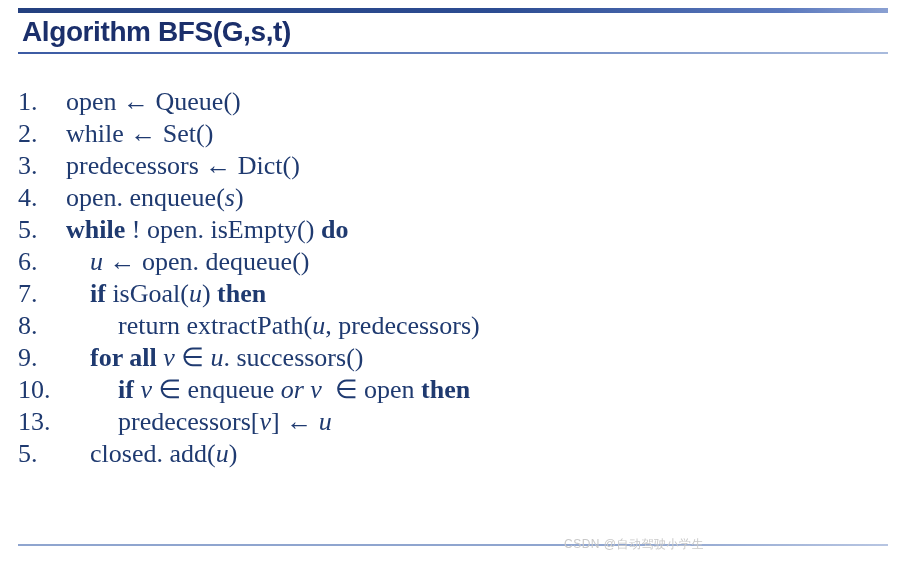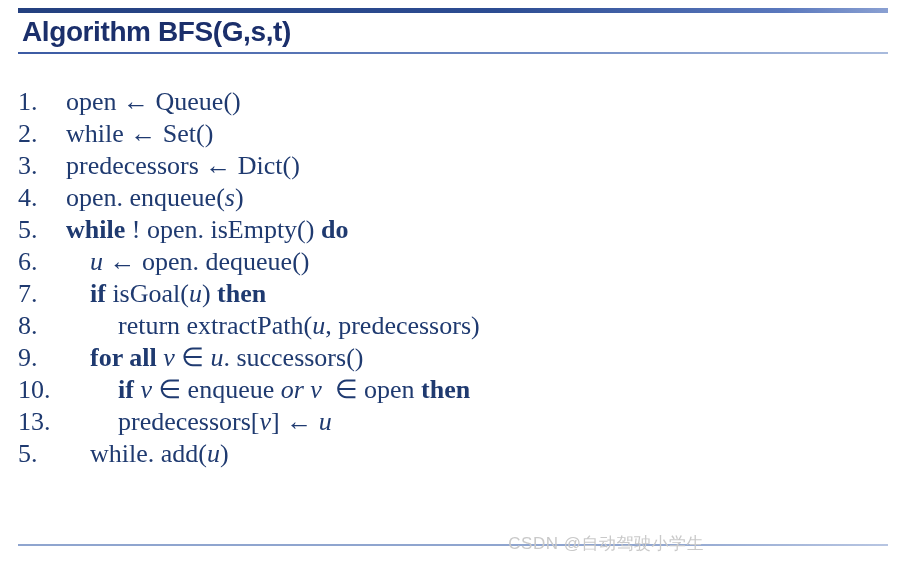--- a/index.html
+++ b/index.html
@@ -95,21 +95,21 @@
   .kw  { font-weight: bold; text-align: right; }
   .var { font-style: italic; }
   .op  { font-style: italic; text-align: right; }
 
   
   .watermark {
     position: absolute;
     right: 24px;
     top: 534px;
     font-family: "Liberation Sans", sans-serif;
-    font-size: 17px;
+    font-size: 12px;
     line-height: 20px;
     color: #c9c9c9;
     white-space: nowrap;
     letter-spacing: 0.5px;
   }
 </style>
 </head>
 <body>
 
 <div class="algo-block">
@@ -125,20 +125,20 @@
       <div class="code-line"><span class="line-no">2.</span><span class="line-code ind-0"><span>while ← Set()</span></span></div>
       <div class="code-line"><span class="line-no">3.</span><span class="line-code ind-0"><span>predecessors ← Dict()</span></span></div>
       <div class="code-line"><span class="line-no">4.</span><span class="line-code ind-0"><span>open. enqueue(</span><span class="var">s</span><span>)</span></span></div>
       <div class="code-line"><span class="line-no">5.</span><span class="line-code ind-0"><span class="kw">while</span><span> ! open. isEmpty() </span><span class="kw">do</span></span></div>
       <div class="code-line"><span class="line-no">6.</span><span class="line-code ind-1"><span class="var">u</span><span> ← open. dequeue()</span></span></div>
       <div class="code-line"><span class="line-no">7.</span><span class="line-code ind-1"><span class="kw">if</span><span> isGoal(</span><span class="var">u</span><span>) </span><span class="kw">then</span></span></div>
       <div class="code-line"><span class="line-no">8.</span><span class="line-code ind-2"><span>return extractPath(</span><span class="var">u</span><span>, predecessors)</span></span></div>
       <div class="code-line"><span class="line-no">9.</span><span class="line-code ind-1"><span class="kw">for all</span><span> </span><span class="var">v</span><span> ∈ </span><span class="var">u</span><span>. successors()</span></span></div>
       <div class="code-line"><span class="line-no">10.</span><span class="line-code ind-2"><span class="kw">if</span><span> </span><span class="var">v</span><span> ∈ enqueue </span><span class="op">or</span><span> </span><span class="var">v</span><span>  ∈ open </span><span class="kw">then</span></span></div>
       <div class="code-line"><span class="line-no">13.</span><span class="line-code ind-2"><span>predecessors[</span><span class="var">v</span><span>] ← </span><span class="var">u</span></span></div>
-      <div class="code-line"><span class="line-no">5.</span><span class="line-code ind-1"><span>while. add(</span><span class="var">u</span><span>)</span></span></div>
+      <div class="code-line"><span class="line-no">5.</span><span class="line-code ind-1"><span>closed. add(</span><span class="var">u</span><span>)</span></span></div>
     </div>
 
   <div class="rule rule-bottom"></div>
 
   <div class="watermark">CSDN @自动驾驶小学生</div>
 
 </div>
 
 </body></html>

